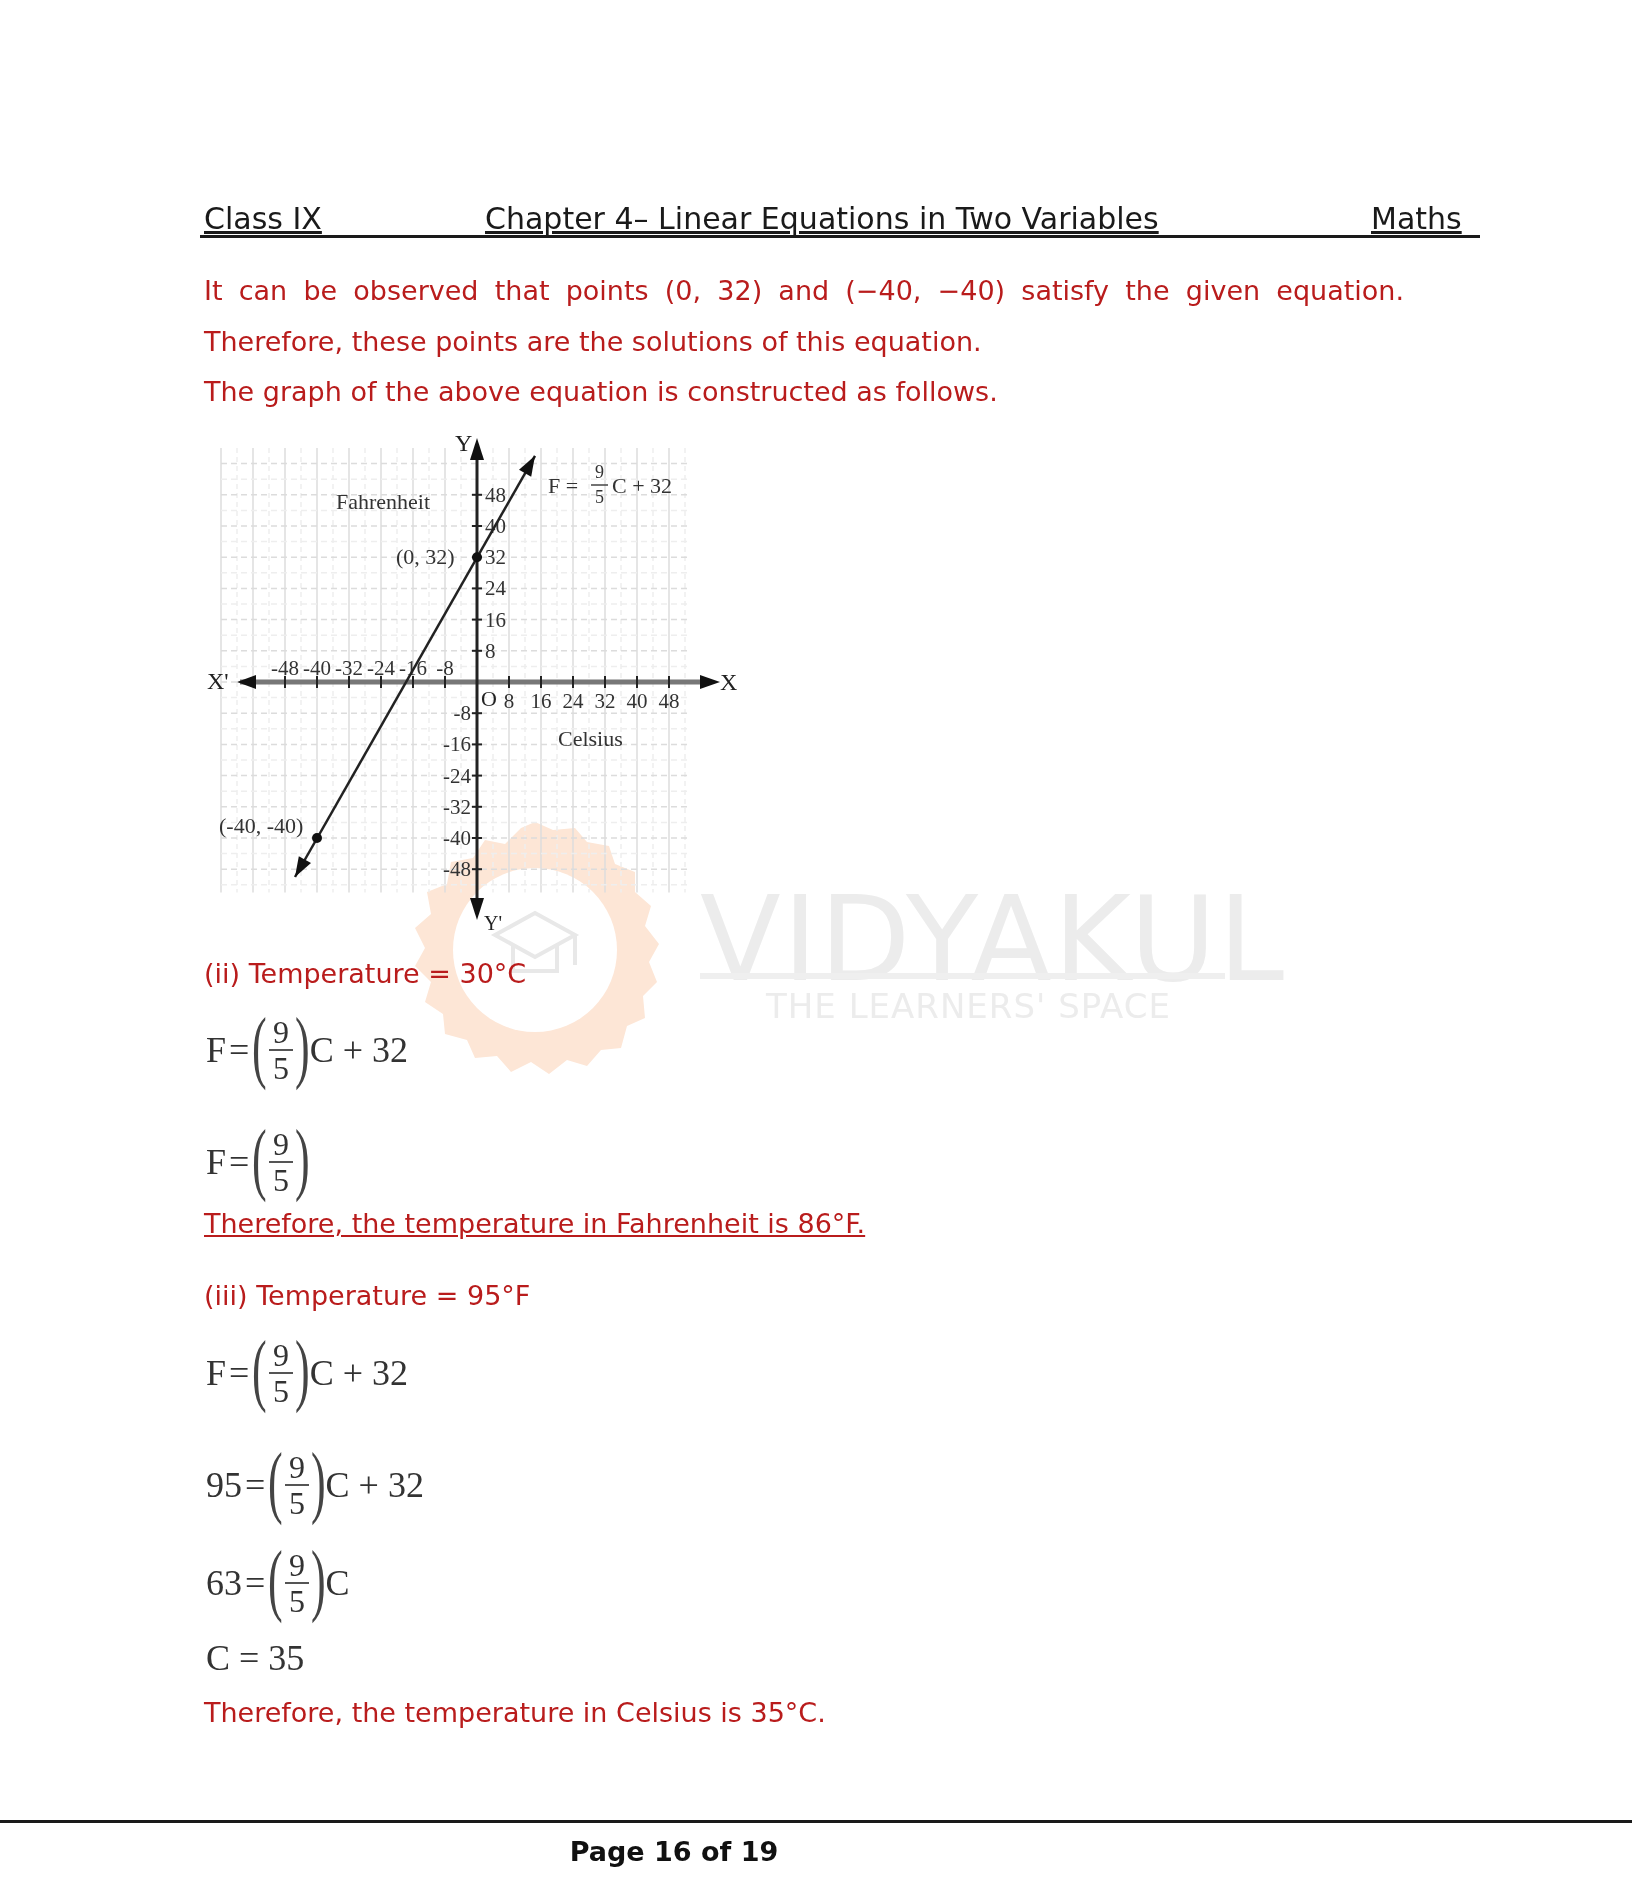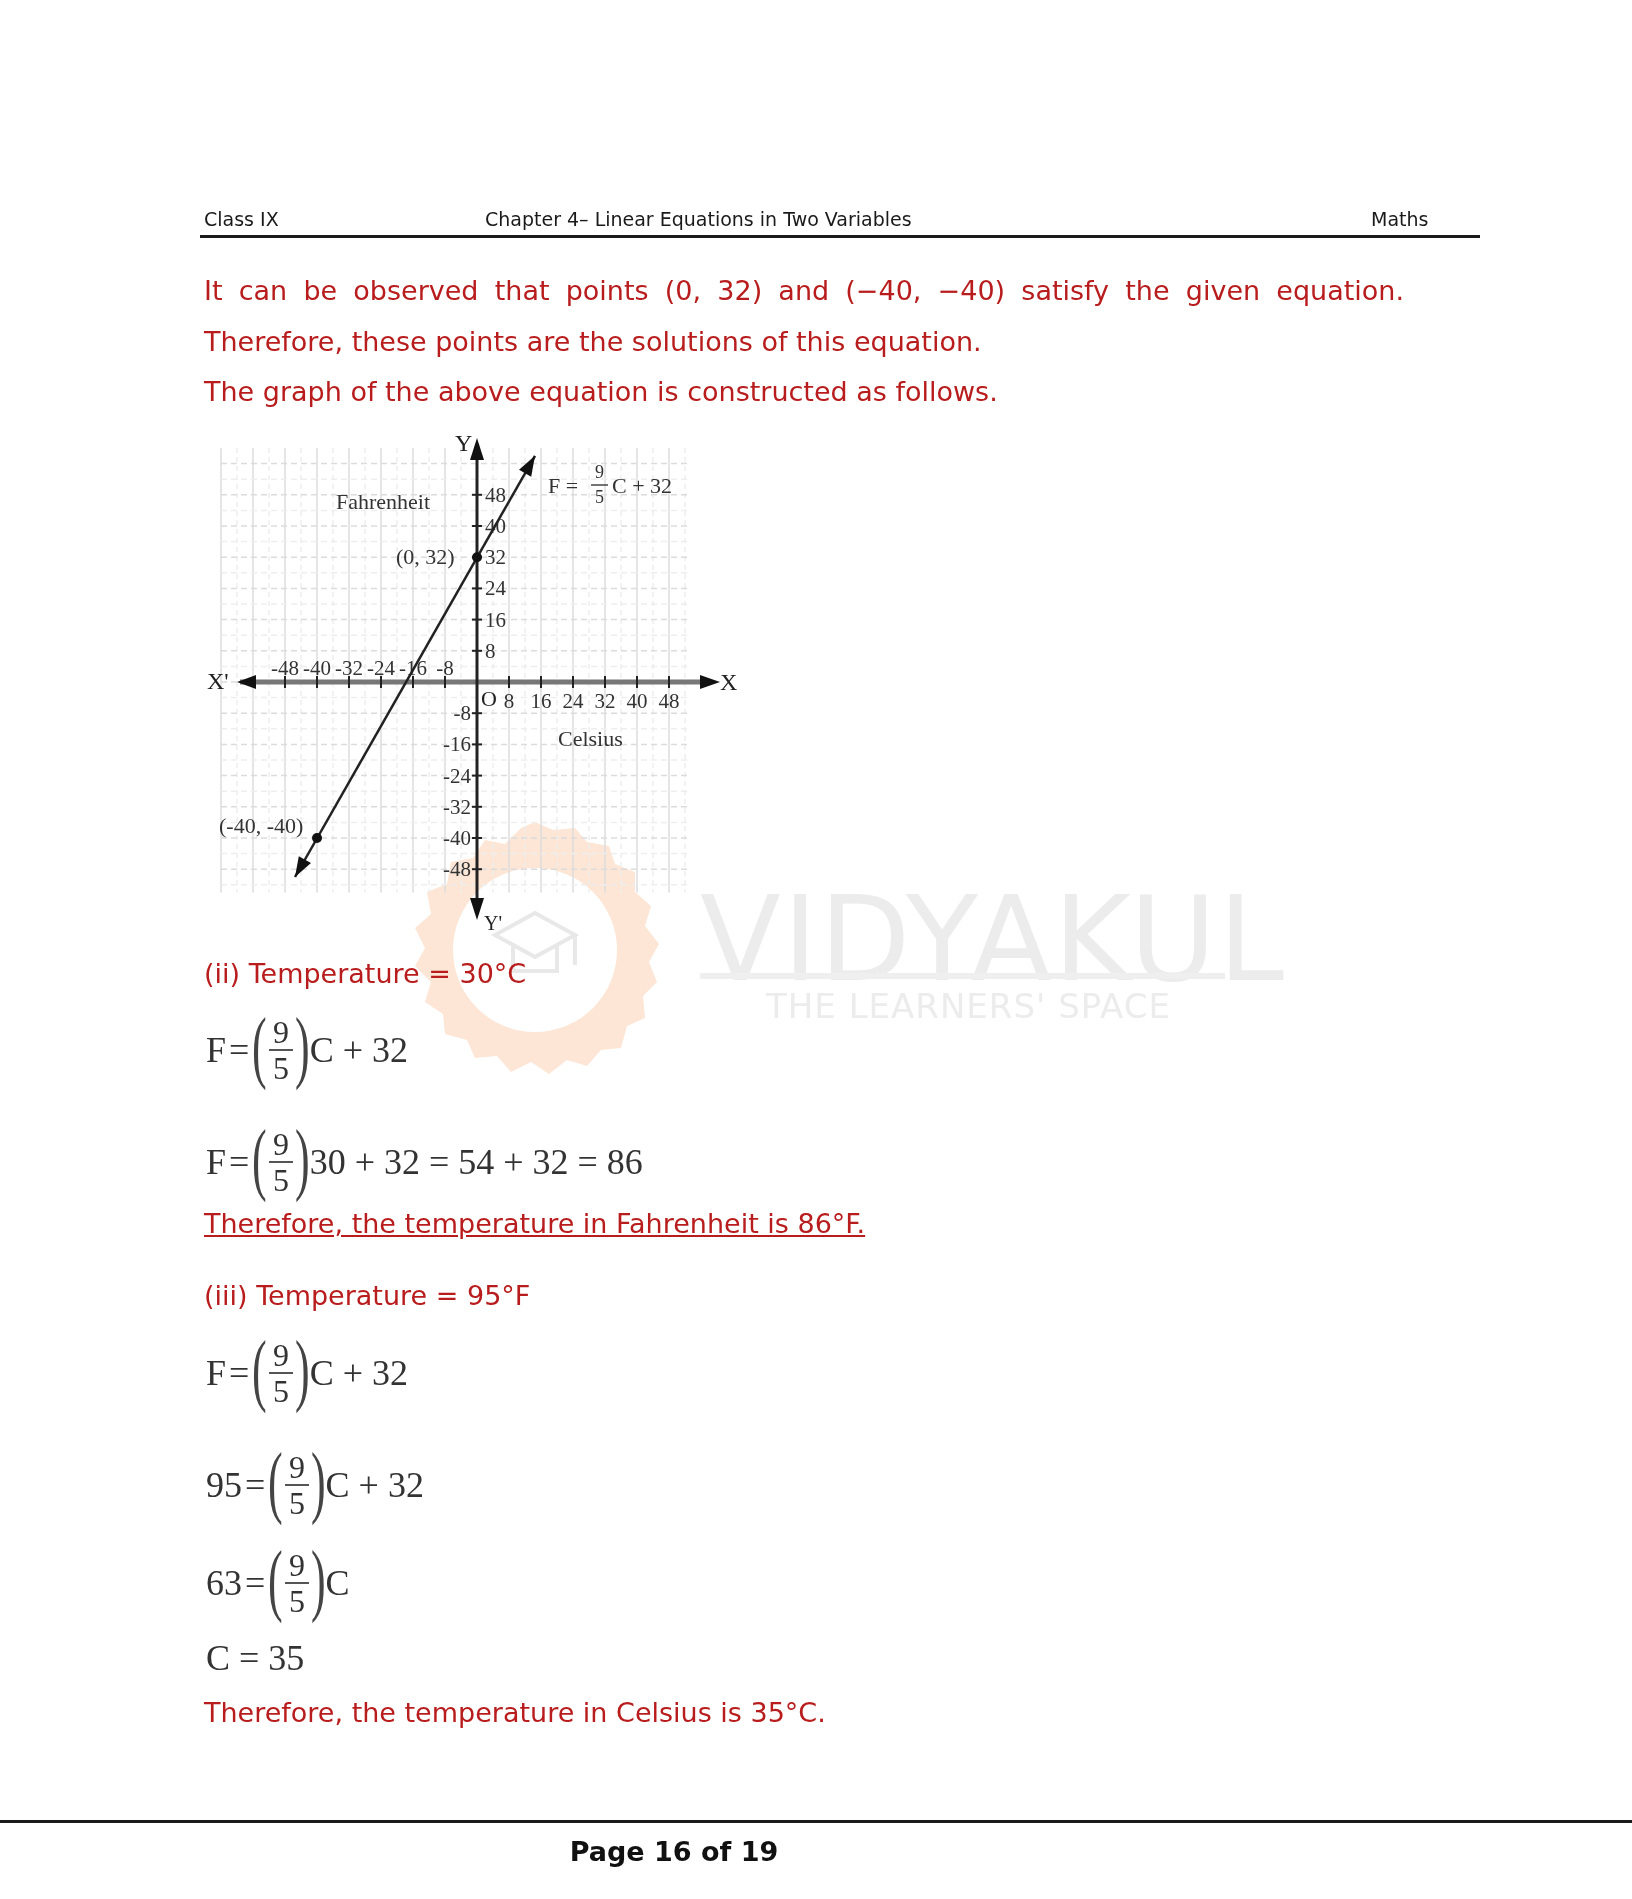--- a/index.html
+++ b/index.html
@@ -1,18 +1,18 @@
 <!DOCTYPE html>
 <html><head>
 <meta charset="utf-8">
 <style>
   html, body { margin:0; padding:0; background:#ffffff; }
   body { width:1632px; height:1899px; position:relative; overflow:hidden; font-family:"DejaVu Sans", sans-serif; color:#111; }
   .abs { position:absolute; }
-  .hdr { top:202px; font-size:19px; line-height:34px; white-space:nowrap; color:#1a1a1a; }
+  .hdr { top:202px; font-size:30px; line-height:34px; white-space:nowrap; color:#1a1a1a;text-decoration:underline; }
   .rule-top { left:200px; width:1280px; top:235px; height:0; border-top:3px solid #1a1a1a; }
   .para { left:204px; font-size:27px; line-height:34px; white-space:nowrap; color:#b91c1c; }
   .justify { width:1200px; text-align:justify; text-align-last:justify; }
   .math { left:206px; font-family:"Liberation Serif", serif; font-size:36px; color:#333; display:flex; align-items:center; height:90px; white-space:nowrap; }
   .math .paren { font-size:80px; line-height:80px; transform:scaleX(0.55); display:inline-block; font-weight:300; color:#444; margin:0 -6px; position:relative; top:-4px; }
   .frac { display:inline-flex; flex-direction:column; align-items:center; font-size:32px; line-height:34px; margin:0 2px; }
   .frac .num { padding:0 4px; border-bottom:2px solid #555; }
   .frac .den { padding:0 4px; }
   .op { margin:0 3px; }
   .rule-bottom { left:0; width:1632px; top:1820px; height:0; border-top:3px solid #1a1a1a; }
@@ -211,21 +211,20 @@
 
 <div class="abs math" style="top:1117px;">
   <span>F</span>
     <span class="op">=</span>
   <span class="paren">(</span>
   <span class="frac">
       <span class="num">9</span>
       <span class="den">5</span>
     </span>
   <span class="paren">)</span>
-  <span>30 + 32 = 54 + 32 = 86</span>
 </div>
 
 <div class="abs para" style="top:1207px;text-decoration:underline;">Therefore, the temperature in Fahrenheit is 86°F.</div>
 
 <div class="abs para" style="top:1279px;">(iii) Temperature = 95°F</div>
 
 <div class="abs math" style="top:1328px;">
   <span>F</span>
     <span class="op">=</span>
   <span class="paren">(</span>

